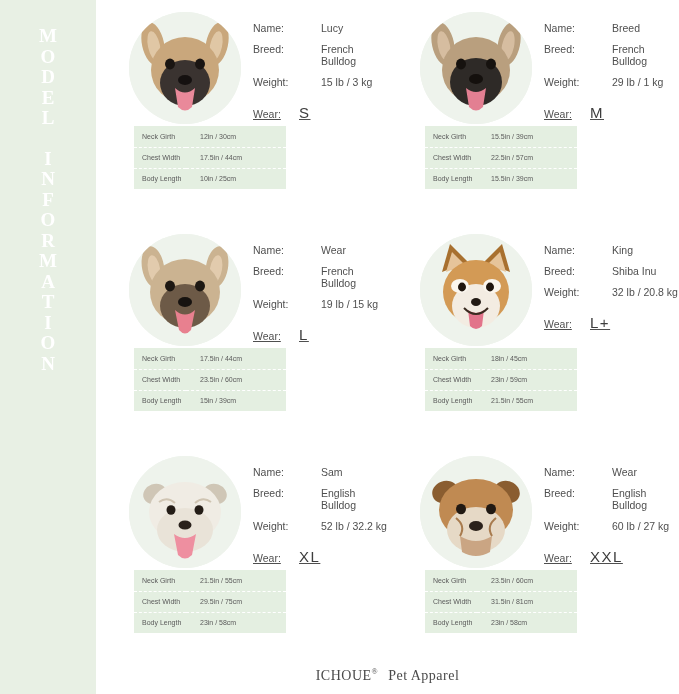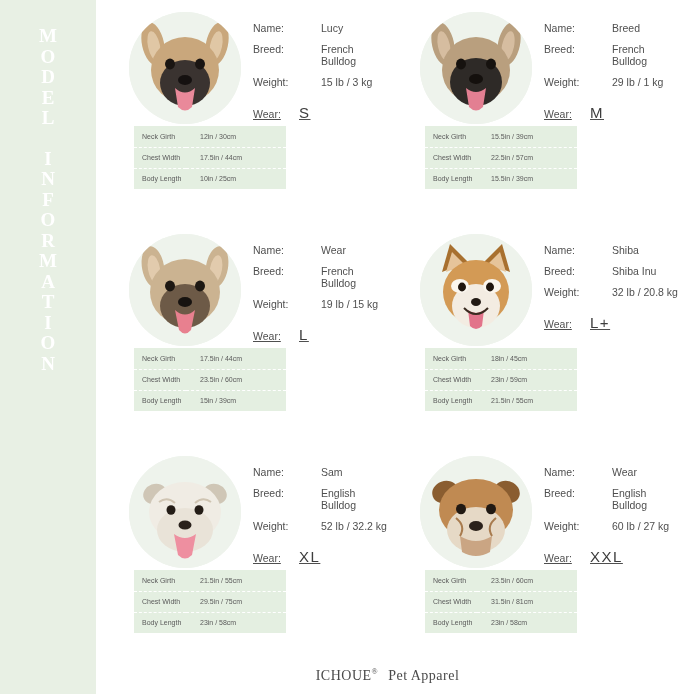--- a/index.html
+++ b/index.html
@@ -335,21 +335,21 @@
       <ellipse cx="42" cy="53" rx="4" ry="4.4" fill="#20160f"></ellipse>
       <ellipse cx="70" cy="53" rx="4" ry="4.4" fill="#20160f"></ellipse>
       <ellipse cx="56" cy="68" rx="5" ry="4" fill="#221a14"></ellipse>
       <path d="M48 76 Q56 82 64 76 L62 92 Q56 98 50 92 Z" fill="#e2738a"></path>
       <path d="M44 74 Q56 86 68 74" stroke="#3a2b20" stroke-width="2" fill="none"></path>
     </svg>
           </div>
       <div class="info">
         <div class="info-row">
           <span class="info-label">Name:</span>
-          <span class="info-value">Shiba</span>
+          <span class="info-value">King</span>
         </div>
         <div class="info-row">
           <span class="info-label">Breed:</span>
           <span class="info-value">Shiba Inu</span>
         </div>
         <div class="info-row">
           <span class="info-label">Weight:</span>
           <span class="info-value">32 lb / 20.8 kg</span>
         </div>
         <div class="info-row wear-row">

